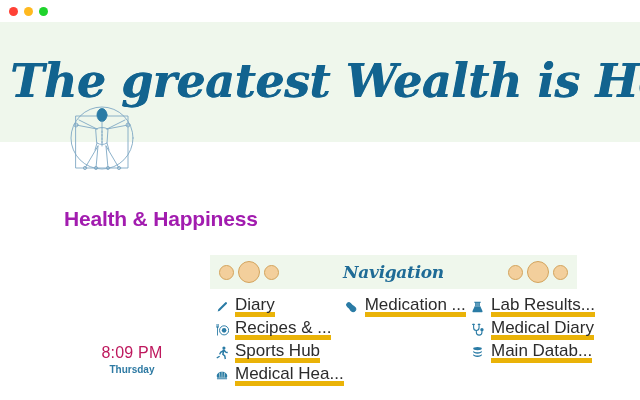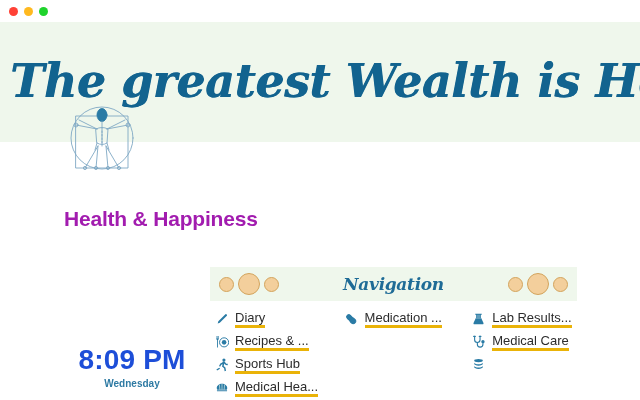--- a/index.html
+++ b/index.html
@@ -91,38 +91,38 @@
   
   .clock {
     position: absolute;
     left: 62px;
     top: 344px;
     width: 140px;
     text-align: center;
     color: #3e7fa6;
   }
   .clock-time {
-    font-size: 28px;
-    font-weight: 700;
+    font-size: 16px;
+    font-weight: 400;
     letter-spacing: 0.2px;
     line-height: 1.15;
-    color: #1d4ed8;
+    color: #be185d;
   }
   .clock-day {
     font-size: 10px;
     font-weight: 700;
     margin-top: 2px;
     color: #2e7aa3;
   }
 
   
   .nav-card {
     position: absolute;
     left: 210px;
-    top: 267px;
+    top: 255px;
     width: 367px;
     z-index: 8;
     text-align: center;
   }
   .nav-header {
     position: relative;
     height: 34px;
     background: #eff7ec;
     display: flex;
     align-items: center;
@@ -174,24 +174,24 @@
     width: 15px;
     height: 15px;
     flex: 0 0 15px;
     display: flex;
     align-items: center;
     justify-content: center;
     color: #2a7ba5;
   }
   .nav-icon svg { display: block; }
   .nav-label {
-    font-size: 13px;
+    font-size: 17px;
     color: #2c2c2c;
     white-space: nowrap;
-    border-bottom: 3px solid #eab308;
+    border-bottom: 5px solid #eab308;
     padding-bottom: 1px;
     line-height: 13px;
   }
 </style>
 </head>
 <body>
 
 <div id="app">
 
   <div class="titlebar">
@@ -233,21 +233,21 @@
       <circle cx="48" cy="70" r="1.6"></circle>
 
       <path d="M42 33 L42 46" stroke-dasharray="1.5 2"></path>
     </svg>
   </div>
 
   <div class="page-title">Health &amp; Happiness</div>
 
   <div class="clock">
     <div class="clock-time">8:09 PM</div>
-    <div class="clock-day">Wednesday</div>
+    <div class="clock-day">Thursday</div>
   </div>
 
   <div class="nav-card">
 
     <div class="nav-header">
       <div class="circle-group">
         <span class="bubble bubble-sm"></span>
         <span class="bubble bubble-lg"></span>
         <span class="bubble bubble-sm"></span>
       </div>
@@ -342,31 +342,32 @@
 
         <div class="nav-item">
           <span class="nav-icon">
             <svg width="14" height="14" viewBox="0 0 16 16" fill="none" stroke="#2a7ba5" stroke-width="1.25" stroke-linecap="round">
               <path d="M3 1.6v3.9a3.1 3.1 0 0 0 6.2 0V1.6"></path>
               <path d="M1.9 1.6h1.9M8.3 1.6h1.9"></path>
               <path d="M6.1 8.6v2.1a3.2 3.2 0 0 0 6.4 0V9.5"></path>
               <circle cx="12.5" cy="7.6" r="1.9" fill="#2a7ba5" stroke="none"></circle>
             </svg>
           </span>
-          <span class="nav-label">Medical Care</span>
+          <span class="nav-label">Medical Diary</span>
         </div>
 
         <div class="nav-item">
           <span class="nav-icon">
             <svg width="13" height="14" viewBox="0 0 16 16" fill="#2a7ba5">
               <ellipse cx="8" cy="2.6" rx="5.3" ry="1.9"></ellipse>
               <path d="M2.7 5.1v1.8c0 1 2.4 1.9 5.3 1.9s5.3-.9 5.3-1.9V5.1c0 1-2.4 1.9-5.3 1.9S2.7 6.1 2.7 5.1z"></path>
               <path d="M2.7 9.1v1.8c0 1 2.4 1.9 5.3 1.9s5.3-.9 5.3-1.9V9.1c0 1-2.4 1.9-5.3 1.9s-5.3-.9-5.3-1.9z"></path>
             </svg>
           </span>
+          <span class="nav-label">Main Datab...</span>
         </div>
 
       </div>
 
     </div>
   </div>
 
 </div>
 
 </body></html>

